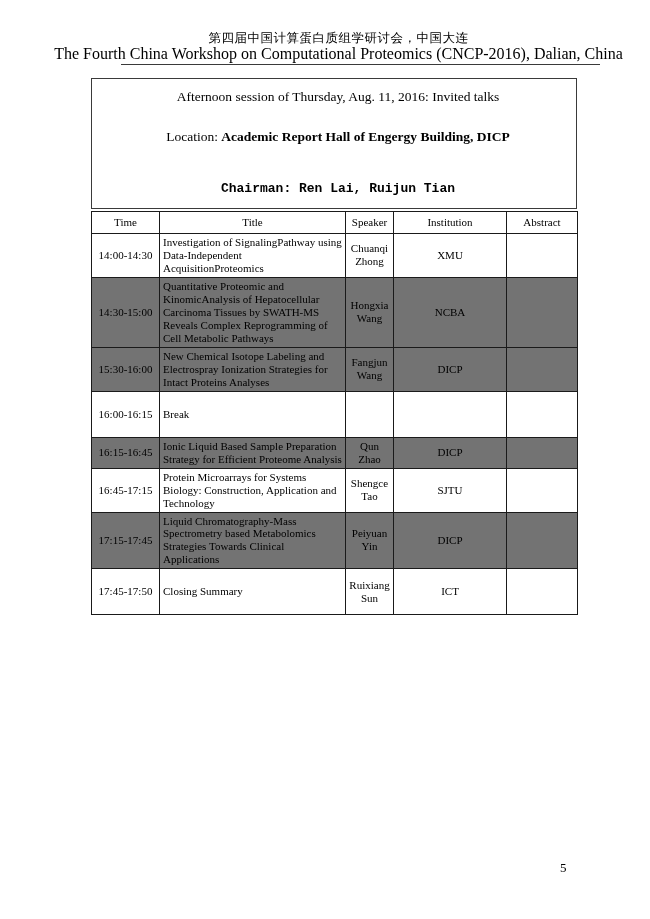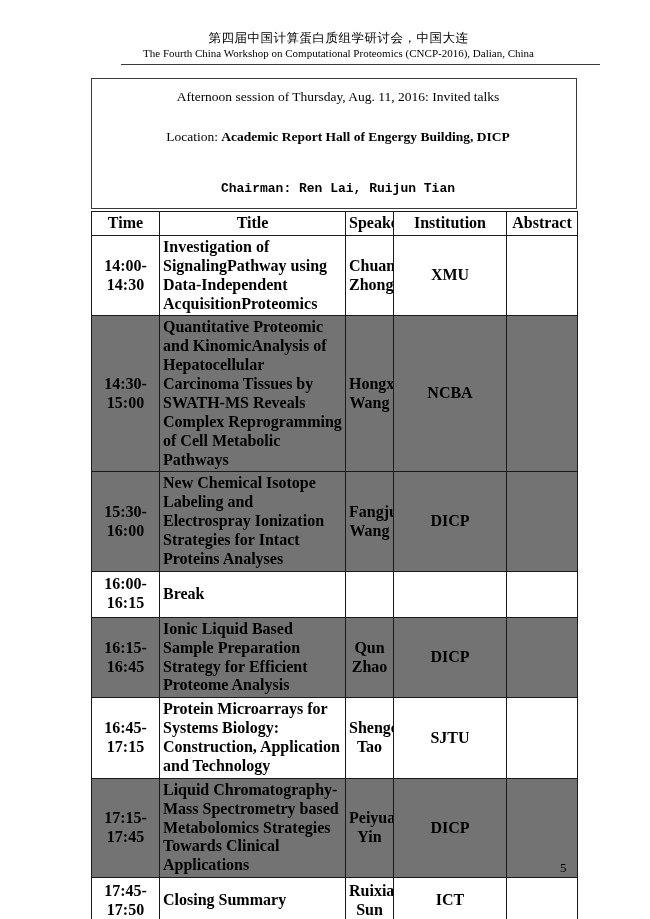--- a/index.html
+++ b/index.html
@@ -7,21 +7,21 @@
   body {
     width: 650px; height: 919px;
     font-family: "Liberation Serif", "DejaVu Serif", serif;
     color: #000; position: relative; overflow: hidden;
   }
   .page { width: 650px; height: 919px; position: relative; }
 
   
   .doc-header { padding-top: 31px; text-align: center; padding-left: 27px; }
   .doc-header .cn { font-size: 12.5px; line-height: 15px; letter-spacing: .5px; }
-  .doc-header .en { font-size: 11px; line-height: 15px; }
+  .doc-header .en { font-size: 16px; line-height: 15px; }
   .header-rule {
     margin: 3px 0 0 94px; width: 479px; height: 0;
     border-top: 1.4px solid #3a3a3a;
   }
 
   
   .session-box {
     margin: 13px 0 0 91px; width: 486px; height: 131px;
     border: 1.2px solid #3a3a3a; text-align: center; padding-left: 8px;
   }
@@ -30,21 +30,21 @@
   .session-box .line2 b { font-weight: bold; }
   .session-box .line3 { margin-top: 36px; font-size: 13px; font-weight: bold; font-family: Liberation Mono, monospace; }
 
   
   table.schedule {
     margin: 2px 0 0 91px; width: 486px;
     border-collapse: collapse; table-layout: fixed;
   }
   table.schedule th, table.schedule td {
     border: 1.5px solid #1a1a1a;
-    font-size: 16px; font-weight: bold; line-height: 1.18;
+    font-size: 11px; font-weight: normal; line-height: 1.18;
     vertical-align: middle; padding: 2px 3px;
     overflow: hidden;
   }
   table.schedule th { text-align: center; height: 22px; }
   td.c-time, td.c-speaker, td.c-inst, td.c-abs { text-align: center; }
   td.c-title { text-align: left; padding-left: 7px; padding-right: 5px; }
   tr.row-pink td { background: #737373; }
 
   tbody tr:nth-child(1) td { height: 37px; }
   tbody tr:nth-child(2) td { height: 68px; }

